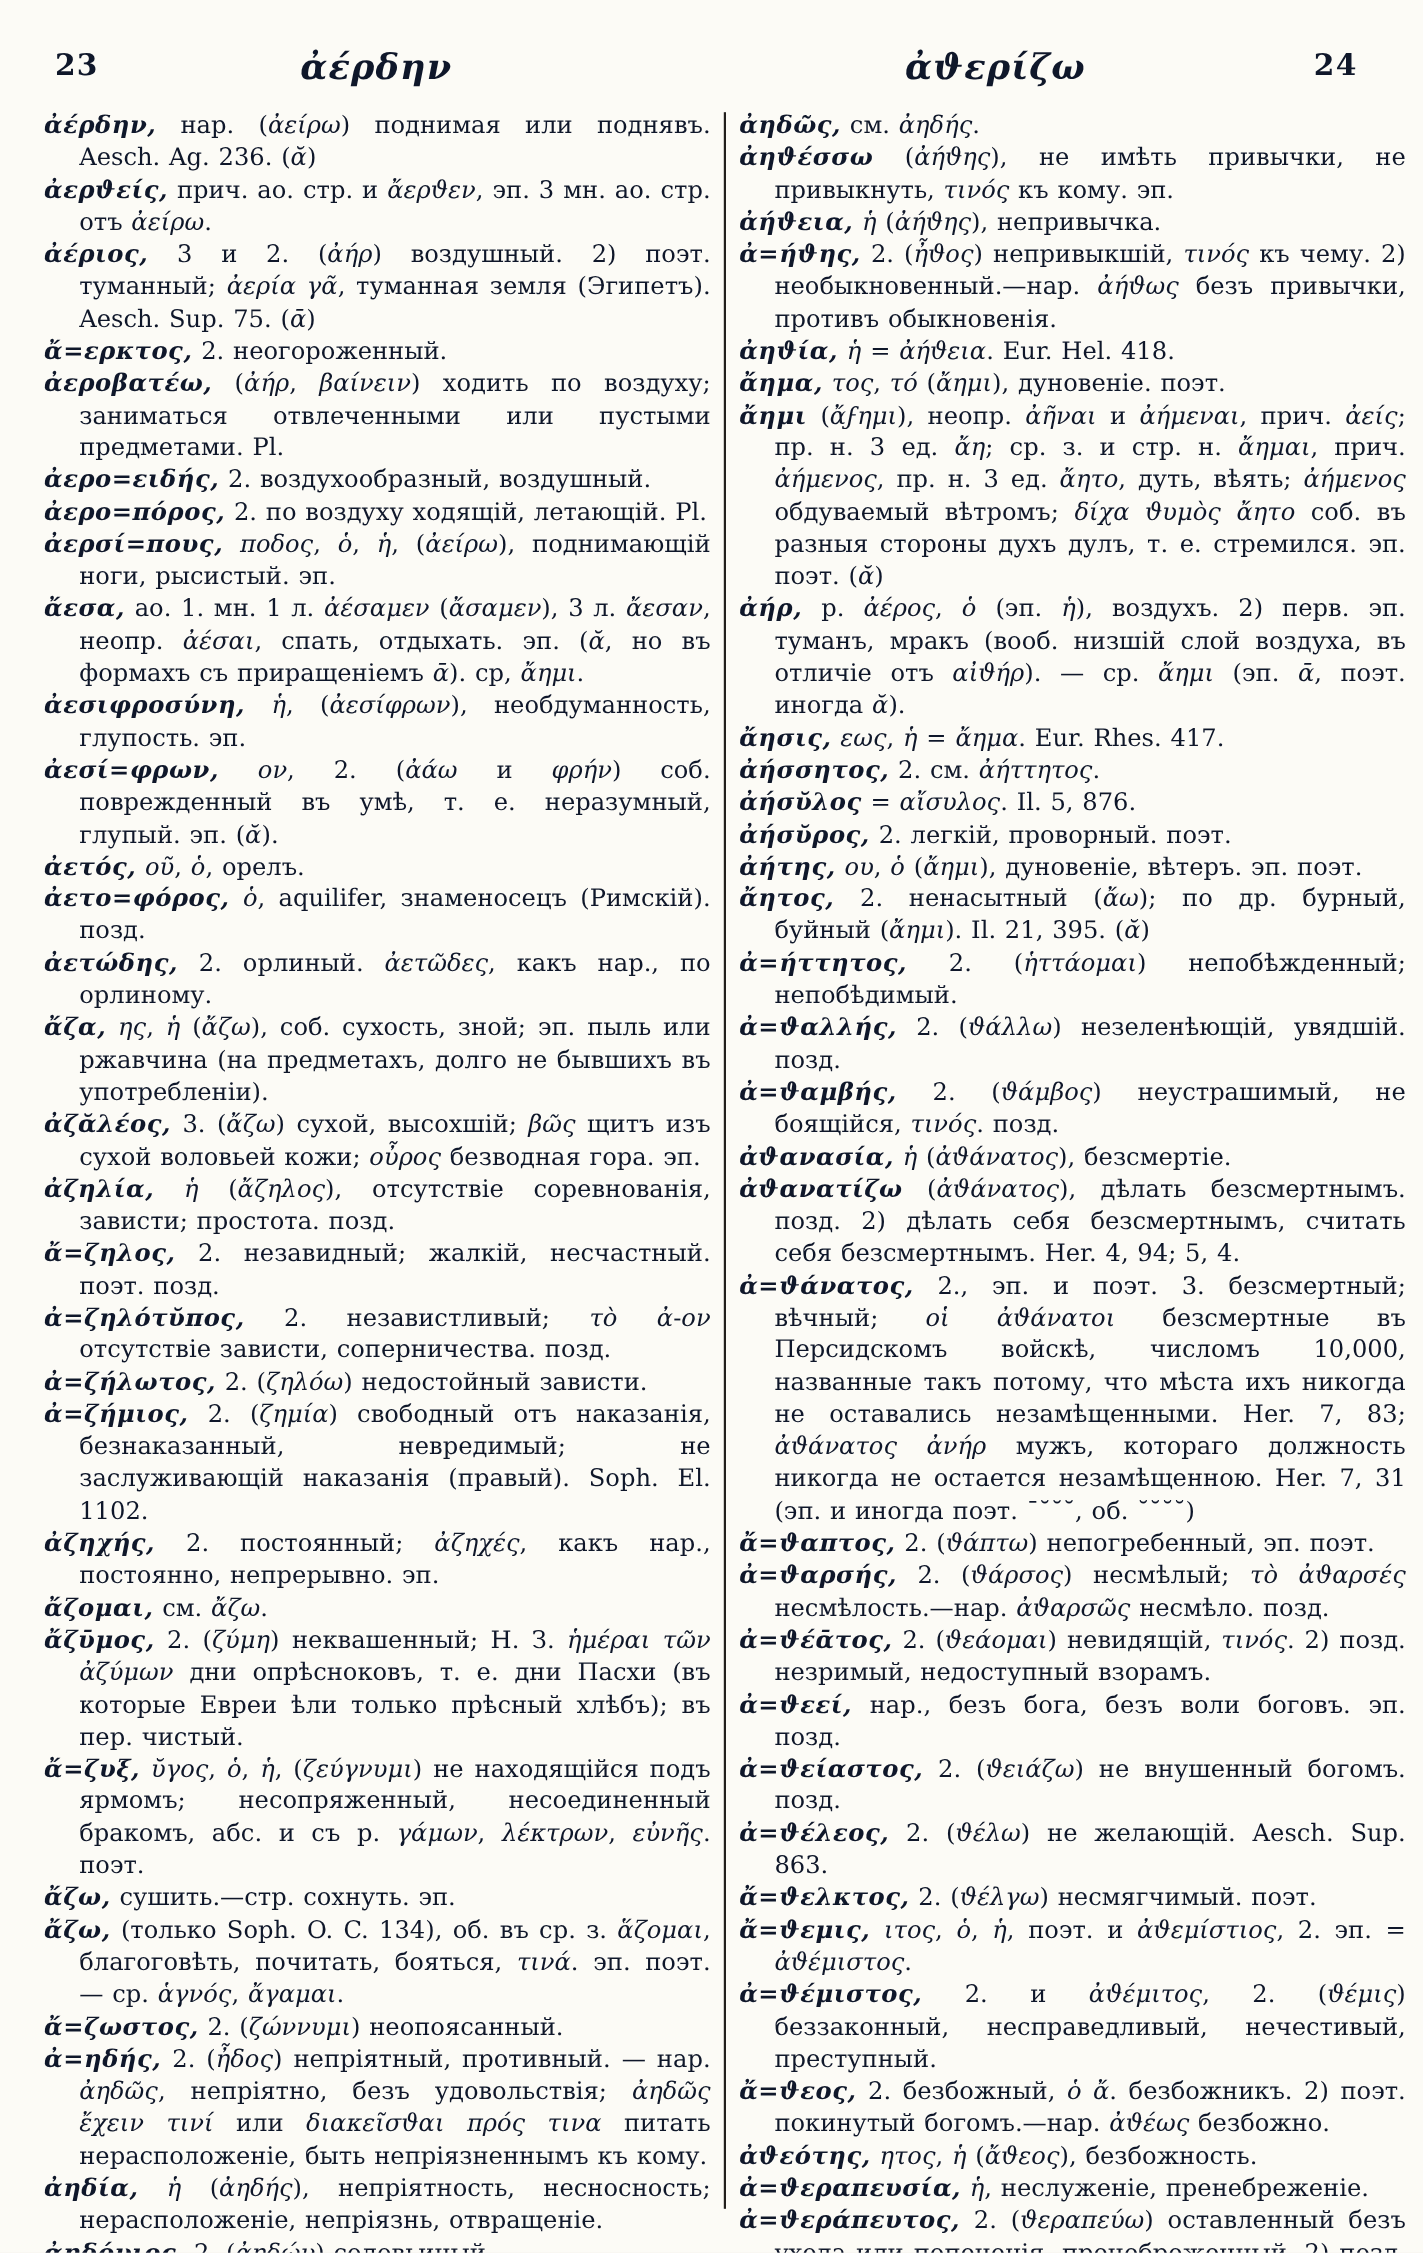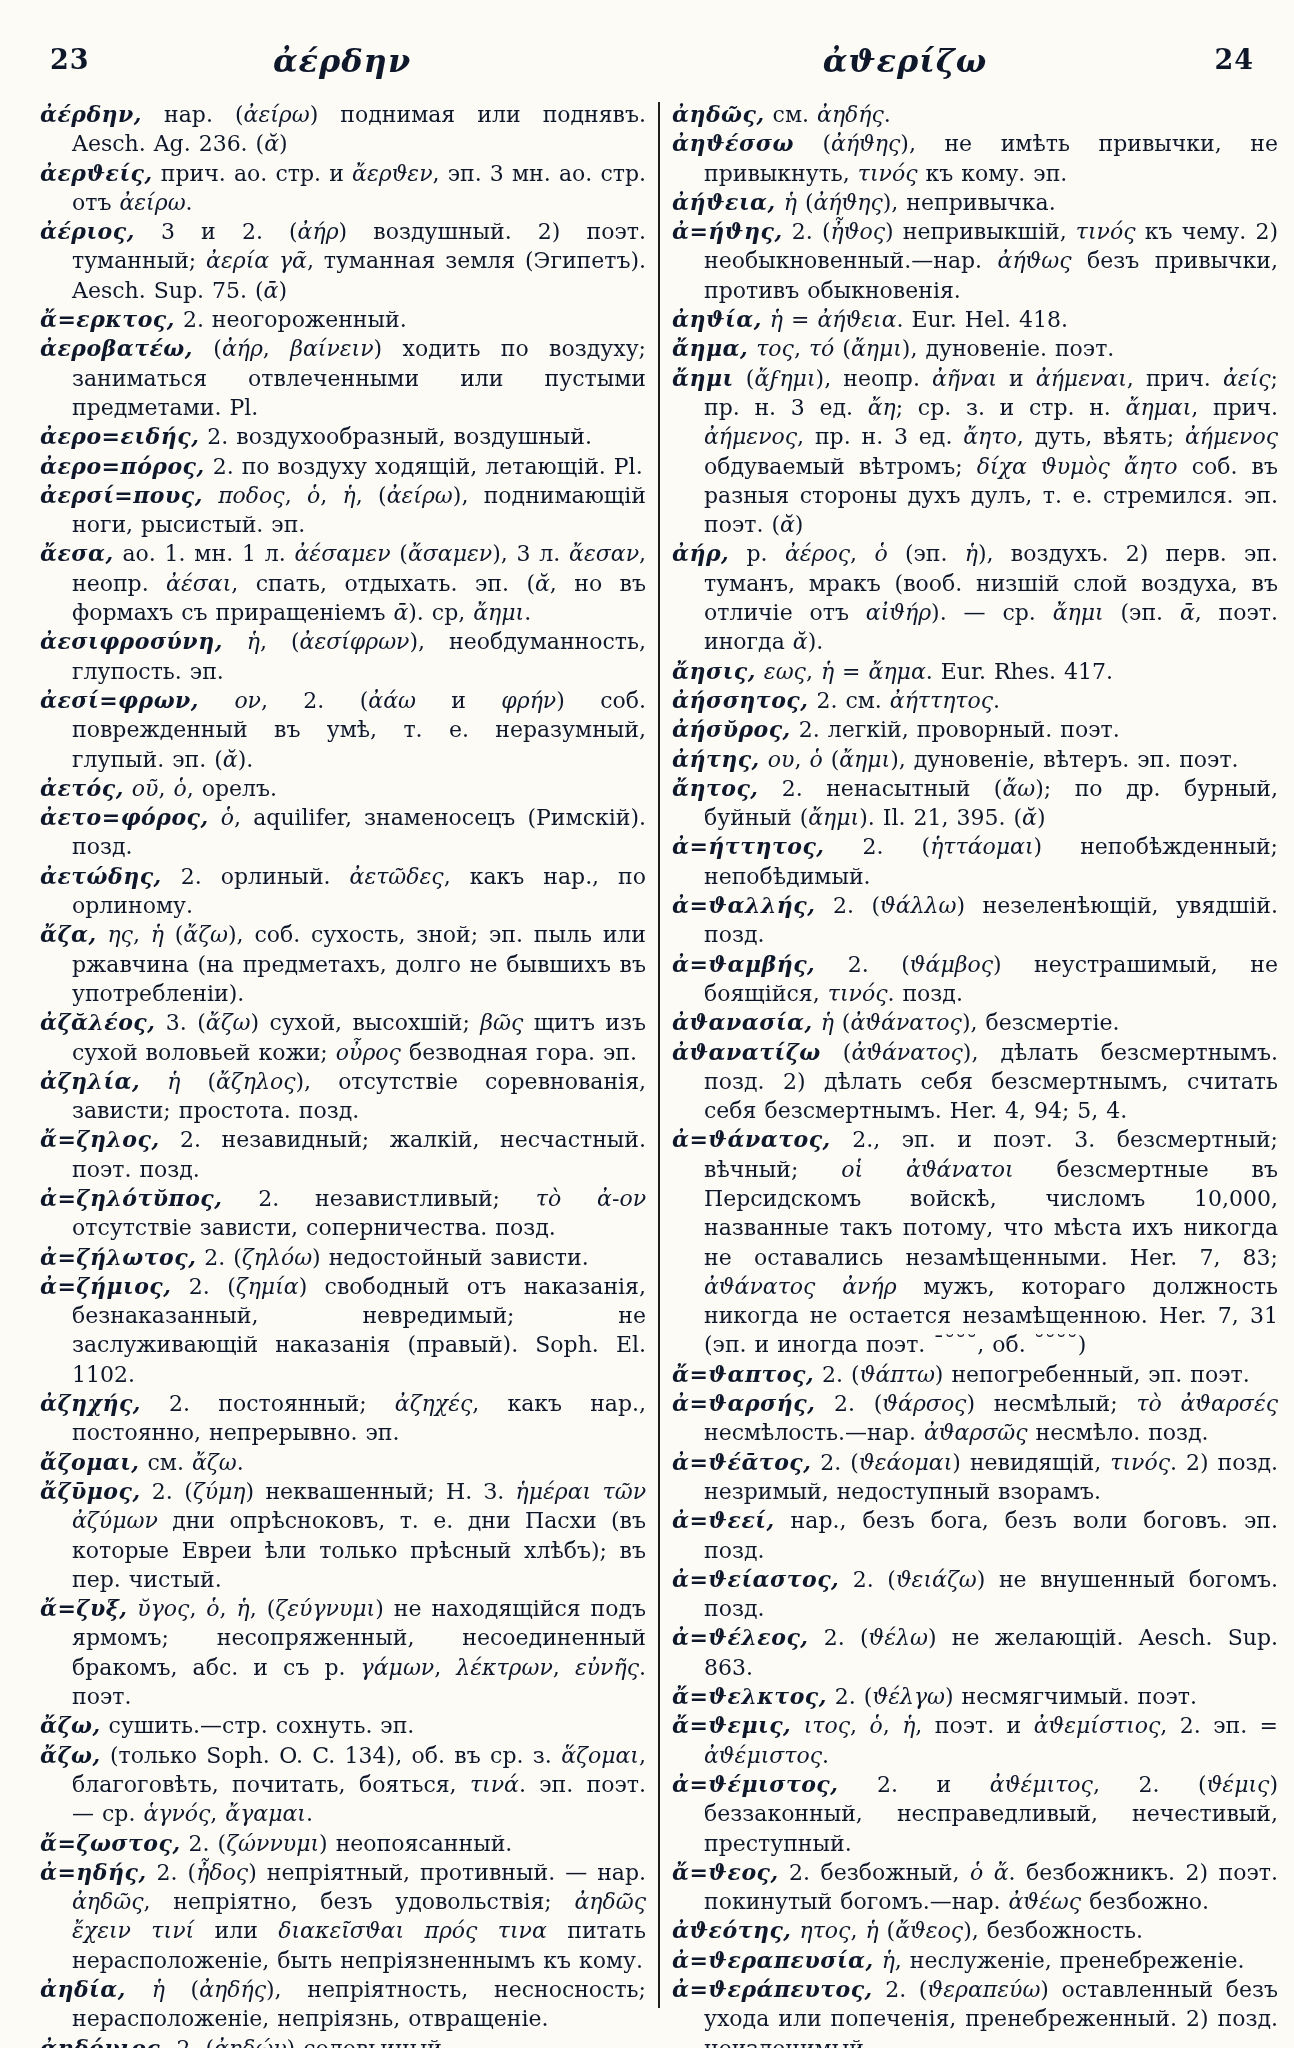--- a/index.html
+++ b/index.html
@@ -14,21 +14,21 @@
     background:#fcfbf6;
     overflow:hidden;
     color:#0f172a;
   }
   
   .pnum{
     position:absolute;top:44px;
     font-size:27px;font-weight:bold;letter-spacing:1px;
   }
   .pnum.left{left:50px;}
-  .pnum.right{right:40px;}
+  .pnum.right{right:60px;}
   .rhead{
     position:absolute;top:42px;
     font-size:32px;font-weight:bold;font-style:italic;
     letter-spacing:1px;
   }
   .rhead.lh{left:342px;transform:translateX(-50%);}
   .rhead.rh{left:905px;transform:translateX(-50%);}
   
   .col{
     position:absolute;top:100px;
@@ -102,20 +102,21 @@
       <p class="entry"><span class="head">ἀηδῶς,</span><span> см. <i class="gr">ἀηδής</i>.</span></p>
       <p class="entry"><span class="head">ἀηϑέσσω</span><span> (<i class="gr">ἀήϑης</i>), не имѣть привычки, не привыкнуть, <i class="gr">τινός</i> къ кому. эп.</span></p>
       <p class="entry"><span class="head">ἀήϑεια,</span><span> <i class="gr">ἡ</i> (<i class="gr">ἀήϑης</i>), непривычка.</span></p>
       <p class="entry"><span class="head">ἀ=ήϑης,</span><span> 2. (<i class="gr">ἦϑος</i>) непривыкшій, <i class="gr">τινός</i> къ чему. 2) необыкновенный.—нар. <i class="gr">ἀήϑως</i> безъ привычки, противъ обыкновенія.</span></p>
       <p class="entry"><span class="head">ἀηϑία,</span><span> <i class="gr">ἡ</i> = <i class="gr">ἀήϑεια</i>. Eur. Hel. 418.</span></p>
       <p class="entry"><span class="head">ἄημα,</span><span> <i class="gr">τος</i>, <i class="gr">τό</i> (<i class="gr">ἄημι</i>), дуновеніе. поэт.</span></p>
       <p class="entry"><span class="head">ἄημι</span><span> (<i class="gr">ἄϝημι</i>), неопр. <i class="gr">ἀῆναι</i> и <i class="gr">ἀήμεναι</i>, прич. <i class="gr">ἀείς</i>; пр. н. 3 ед. <i class="gr">ἄη</i>; ср. з. и стр. н. <i class="gr">ἄημαι</i>, прич. <i class="gr">ἀήμενος</i>, пр. н. 3 ед. <i class="gr">ἄητο</i>, дуть, вѣять; <i class="gr">ἀήμενος</i> обдуваемый вѣтромъ; <i class="gr">δίχα</i> <i class="gr">ϑυμὸς</i> <i class="gr">ἄητο</i> соб. въ разныя стороны духъ дулъ, т. е. стремился. эп. поэт. (<i class="gr">ᾰ</i>)</span></p>
       <p class="entry"><span class="head">ἀήρ,</span><span> р. <i class="gr">ἀέρος</i>, <i class="gr">ὁ</i> (эп. <i class="gr">ἡ</i>), воздухъ. 2) перв. эп. туманъ, мракъ (вооб. низшій слой воздуха, въ отличіе отъ <i class="gr">αἰϑήρ</i>). — ср. <i class="gr">ἄημι</i> (эп. <i class="gr">ᾱ</i>, поэт. иногда <i class="gr">ᾰ</i>).</span></p>
       <p class="entry"><span class="head">ἄησις,</span><span> <i class="gr">εως</i>, <i class="gr">ἡ</i> = <i class="gr">ἄημα</i>. Eur. Rhes. 417.</span></p>
       <p class="entry"><span class="head">ἀήσσητος,</span><span> 2. см. <i class="gr">ἀήττητος</i>.</span></p>
+      <p class="entry"><span class="head">ἀήσῠλος</span><span> = <i class="gr">αἴσυλος</i>. Il. 5, 876.</span></p>
       <p class="entry"><span class="head">ἀήσῠρος,</span><span> 2. легкій, проворный. поэт.</span></p>
       <p class="entry"><span class="head">ἀήτης,</span><span> <i class="gr">ου</i>, <i class="gr">ὁ</i> (<i class="gr">ἄημι</i>), дуновеніе, вѣтеръ. эп. поэт.</span></p>
       <p class="entry"><span class="head">ἄητος,</span><span> 2. ненасытный (<i class="gr">ἄω</i>); по др. бурный, буйный (<i class="gr">ἄημι</i>). Il. 21, 395. (<i class="gr">ᾰ</i>)</span></p>
       <p class="entry"><span class="head">ἀ=ήττητος,</span><span> 2. (<i class="gr">ἡττάομαι</i>) непобѣжденный; непобѣдимый.</span></p>
       <p class="entry"><span class="head">ἀ=ϑαλλής,</span><span> 2. (<i class="gr">ϑάλλω</i>) незеленѣющій, увядшій. позд.</span></p>
       <p class="entry"><span class="head">ἀ=ϑαμβής,</span><span> 2. (<i class="gr">ϑάμβος</i>) неустрашимый, не боящійся, <i class="gr">τινός</i>. позд.</span></p>
       <p class="entry"><span class="head">ἀϑανασία,</span><span> <i class="gr">ἡ</i> (<i class="gr">ἀϑάνατος</i>), безсмертіе.</span></p>
       <p class="entry"><span class="head">ἀϑανατίζω</span><span> (<i class="gr">ἀϑάνατος</i>), дѣлать безсмертнымъ. позд. 2) дѣлать себя безсмертнымъ, считать себя безсмертнымъ. Her. 4, 94; 5, 4.</span></p>
       <p class="entry"><span class="head">ἀ=ϑάνατος,</span><span> 2., эп. и поэт. 3. безсмертный; вѣчный; <i class="gr">οἱ</i> <i class="gr">ἀϑάνατοι</i> безсмертные въ Персидскомъ войскѣ, числомъ 10,000, названные такъ потому, что мѣста ихъ никогда не оставались незамѣщенными. Her. 7, 83; <i class="gr">ἀϑάνατος</i> <i class="gr">ἀνήρ</i> мужъ, котораго должность никогда не остается незамѣщенною. Her. 7, 31 (эп. и иногда поэт. ¯˘˘˘, об. ˘˘˘˘)</span></p>
       <p class="entry"><span class="head">ἄ=ϑαπτος,</span><span> 2. (<i class="gr">ϑάπτω</i>) непогребенный, эп. поэт.</span></p>

